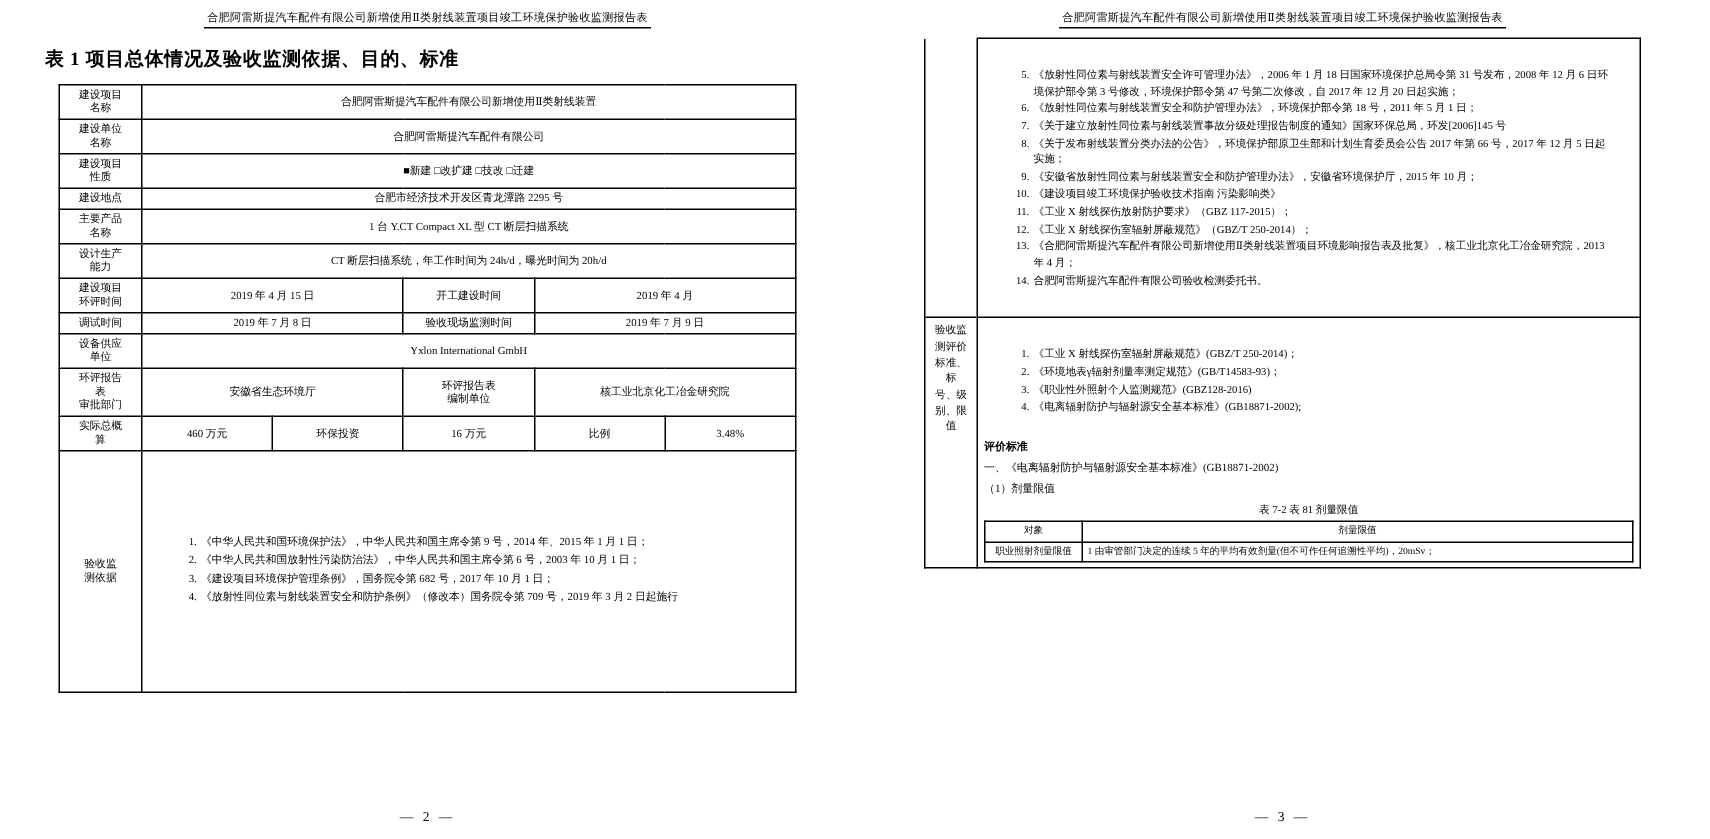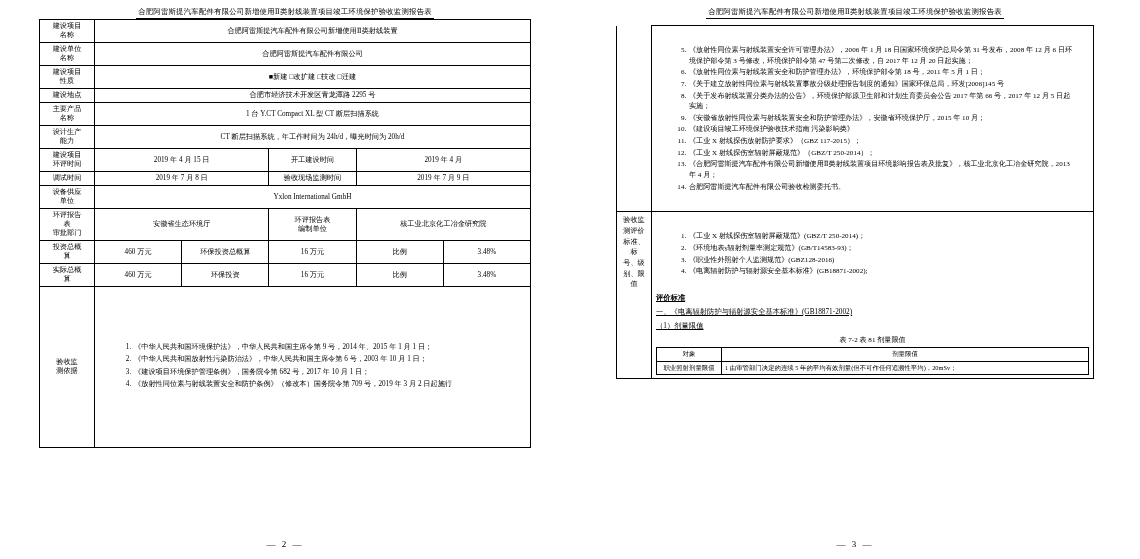--- a/index.html
+++ b/index.html
@@ -16,31 +16,32 @@
   .lbl{width:52px;margin-top:44px;}
   .cnt{font-size:7.4px;}
   .foot{position:absolute;bottom:10px;width:100%;text-align:center;font-size:9px;letter-spacing:2px;}
   
   .rtbl{width:478px;margin:6px auto 0 auto;table-layout:fixed;border-collapse:collapse;}
   .rtbl>tbody>tr>td{border:1px solid #000;vertical-align:top;padding:3px 4px;font-size:7.1px;line-height:1.5;}
   .rlbl{width:42px;text-align:center;vertical-align:middle;font-size:7.2px;line-height:1.3;}
   ol.list{margin:16px;padding-left:16px;}
   ol.list li{margin:0 0 1px 0;padding-left:1px;}
   .bold{font-weight:bold;}
-  .sub-title{font-size:7.3px;margin:3px 0 1px 0;text-decoration:underline;}
+  .sub-title{font-size:7.3px;margin:3px 0 1px 0;}
   .tcap{text-align:center;font-size:7.1px;margin:3px 0 2px 0;}
   .inner{width:100%;border-collapse:collapse;table-layout:fixed;}
   .inner td{border:1px solid #000;font-size:6.4px;padding:2px 3px;line-height:1.3;vertical-align:middle;}
   .c{text-align:center;}
 </style>
 </head>
 <body>
 
 <div class="page left">
   <div class="hdr"><span>合肥阿雷斯提汽车配件有限公司新增使用Ⅱ类射线装置项目竣工环境保护验收监测报告表</span></div>
+  <div class="title">表 1  项目总体情况及验收监测依据、目的、标准</div>
 
   <table class="tbl">
     <tbody>
       <tr>
         <td class="lbl">建设项目<br>名称</td>
         <td colspan="5" class="cnt">合肥阿雷斯提汽车配件有限公司新增使用Ⅱ类射线装置</td>
       </tr>
       <tr>
         <td class="lbl">建设单位<br>名称</td>
         <td colspan="5" class="cnt">合肥阿雷斯提汽车配件有限公司</td>
@@ -75,28 +76,20 @@
       </tr>
       <tr>
         <td class="lbl">设备供应<br>单位</td>
         <td colspan="5">Yxlon International GmbH</td>
       </tr>
       <tr>
         <td class="lbl">环评报告<br>表<br>审批部门</td>
         <td colspan="2">安徽省生态环境厅</td>
         <td>环评报告表<br>编制单位</td>
         <td colspan="2">核工业北京化工冶金研究院</td>
-      </tr>
-      <tr>
-        <td class="lbl">投资总概<br>算</td>
-        <td style="width:78px">460 万元</td>
-        <td style="width:108px">环保投资总概算</td>
-        <td style="width:60px">16 万元</td>
-        <td style="width:44px">比例</td>
-        <td>3.48%</td>
       </tr>
       <tr>
         <td class="lbl">实际总概<br>算</td>
         <td>460 万元</td>
         <td>环保投资</td>
         <td>16 万元</td>
         <td>比例</td>
         <td>3.48%</td>
       </tr>
       <tr>

